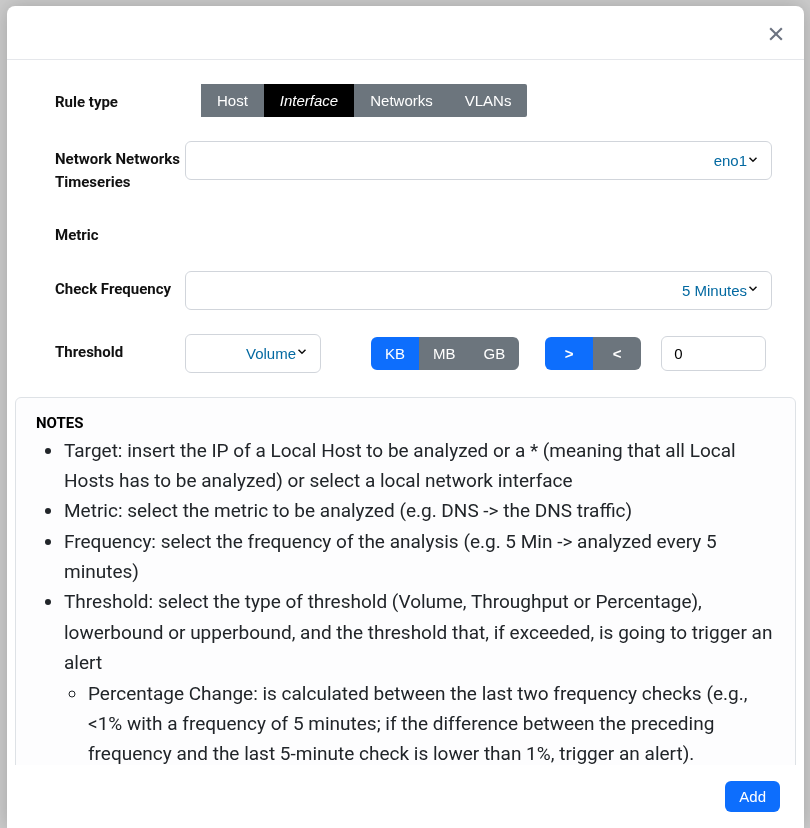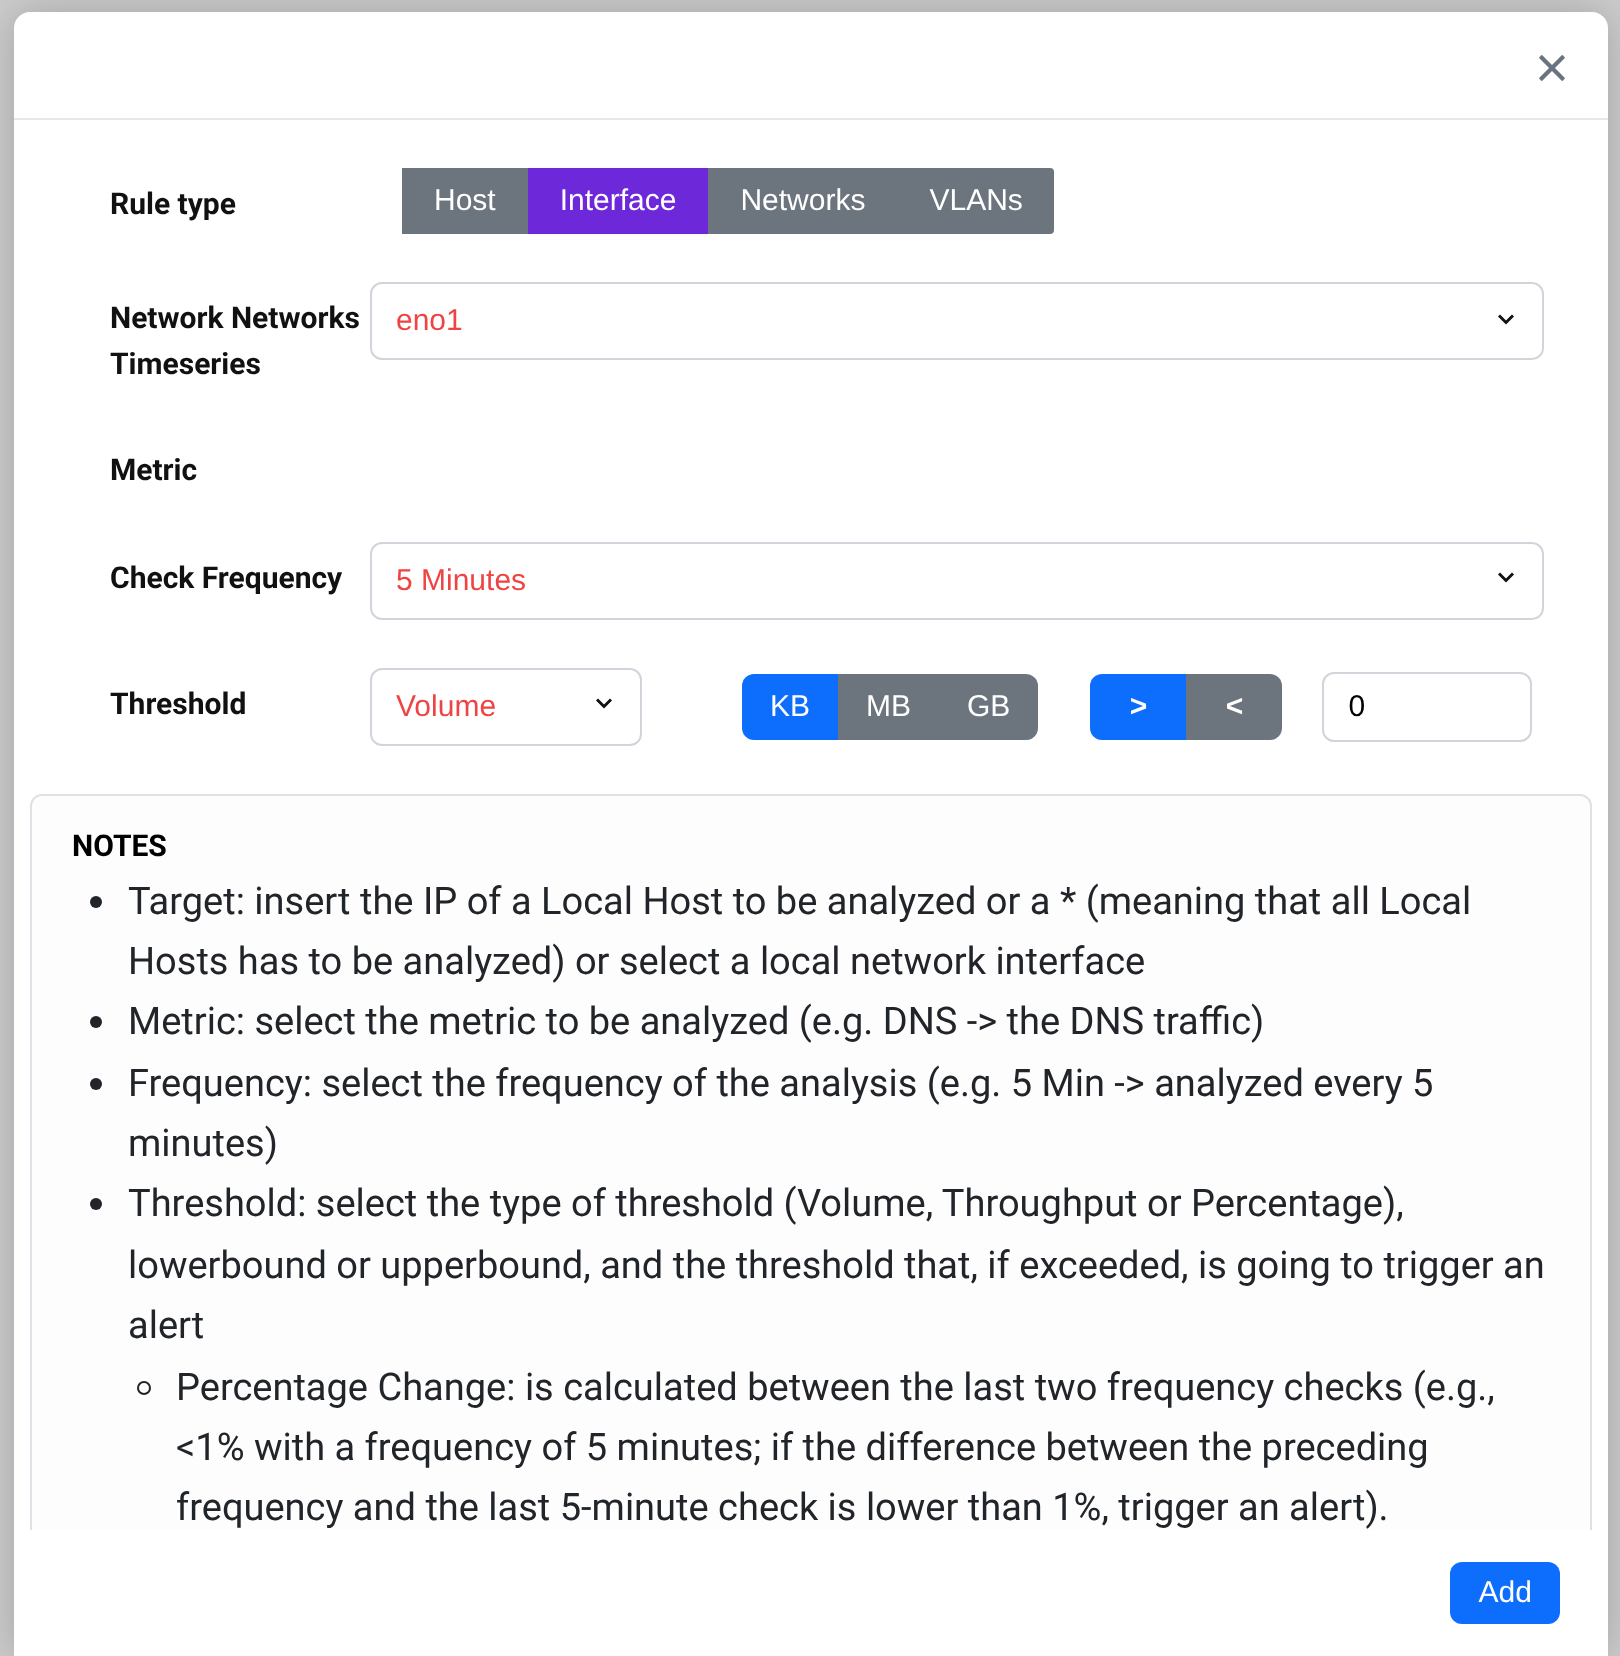--- a/index.html
+++ b/index.html
@@ -68,35 +68,35 @@
     }
     .btn-seg {
       background: #6c757d;
       color: #fff;
       border: none;
       padding: 8px 16px;
       font-size: 15px;
       cursor: pointer;
       border-right: none;
     }
-    .btn-seg.active { background: #6d28d9; }
+    .btn-seg.active { background: #000000; font-style: italic; }
     .select-wrap {
       position: relative;
       width: 100%;
     }
     .select-input {
       width: 100%;
       border: 1px solid #d1d5db;
       border-radius: 6px;
       padding: 8px 24px 8px 12px;
       font-size: 15px;
       background: #fff;
       cursor: pointer;
-      text-align: left;
-      color: #ef4444;
+      text-align: right;
+      color: #0369a1;
       line-height: 1.4;
     }
     .select-chevron {
       position: absolute;
       right: 12px;
       top: 50%;
       transform: translateY(-50%);
       pointer-events: none;
       color: #111;
     }

